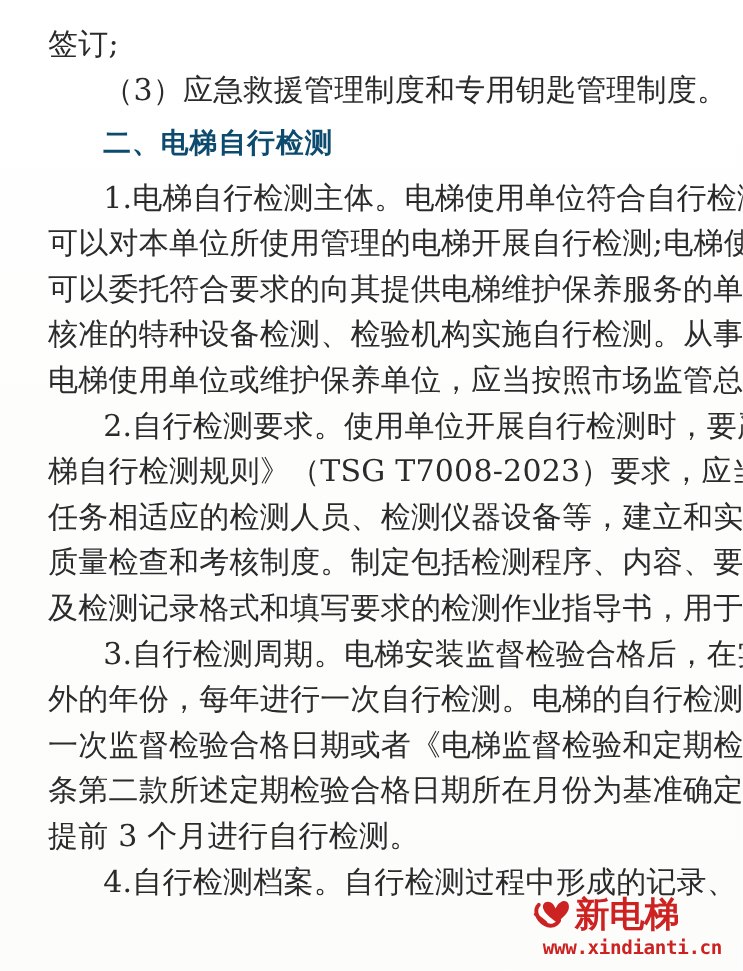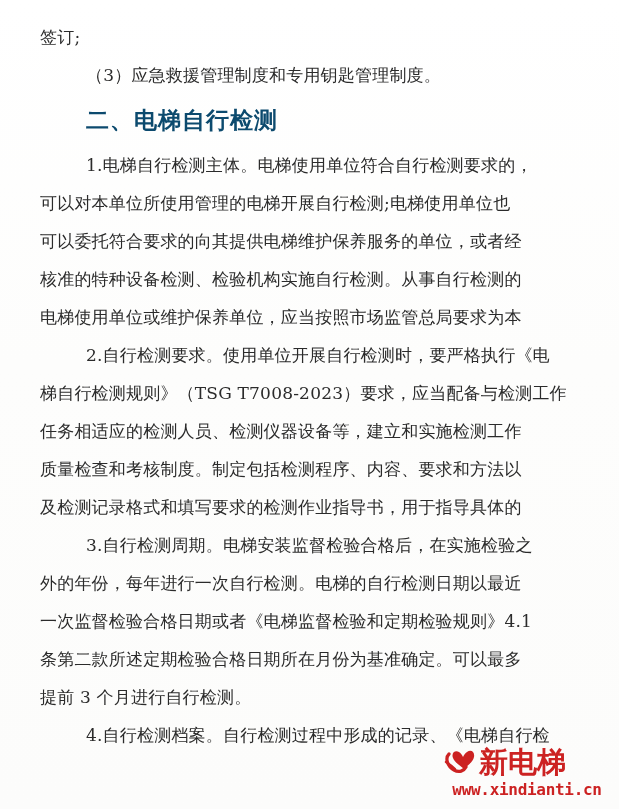--- a/index.html
+++ b/index.html
@@ -38,21 +38,21 @@
     position: absolute;
     left: 40px;
     top: 0;
     width: 540px;
     z-index: 2;
   }
 
   .line {
     height: 38px;
     line-height: 38px;
-    font-size: 17px;
+    font-size: 25px;
     color: #2b2b2b;
     white-space: nowrap;
     letter-spacing: 0.2px;
     font-family: "DejaVu Serif", "Liberation Serif", serif;
     font-weight: 400;
   }
 
   .line.indent {
     padding-left: 46px;
   }

